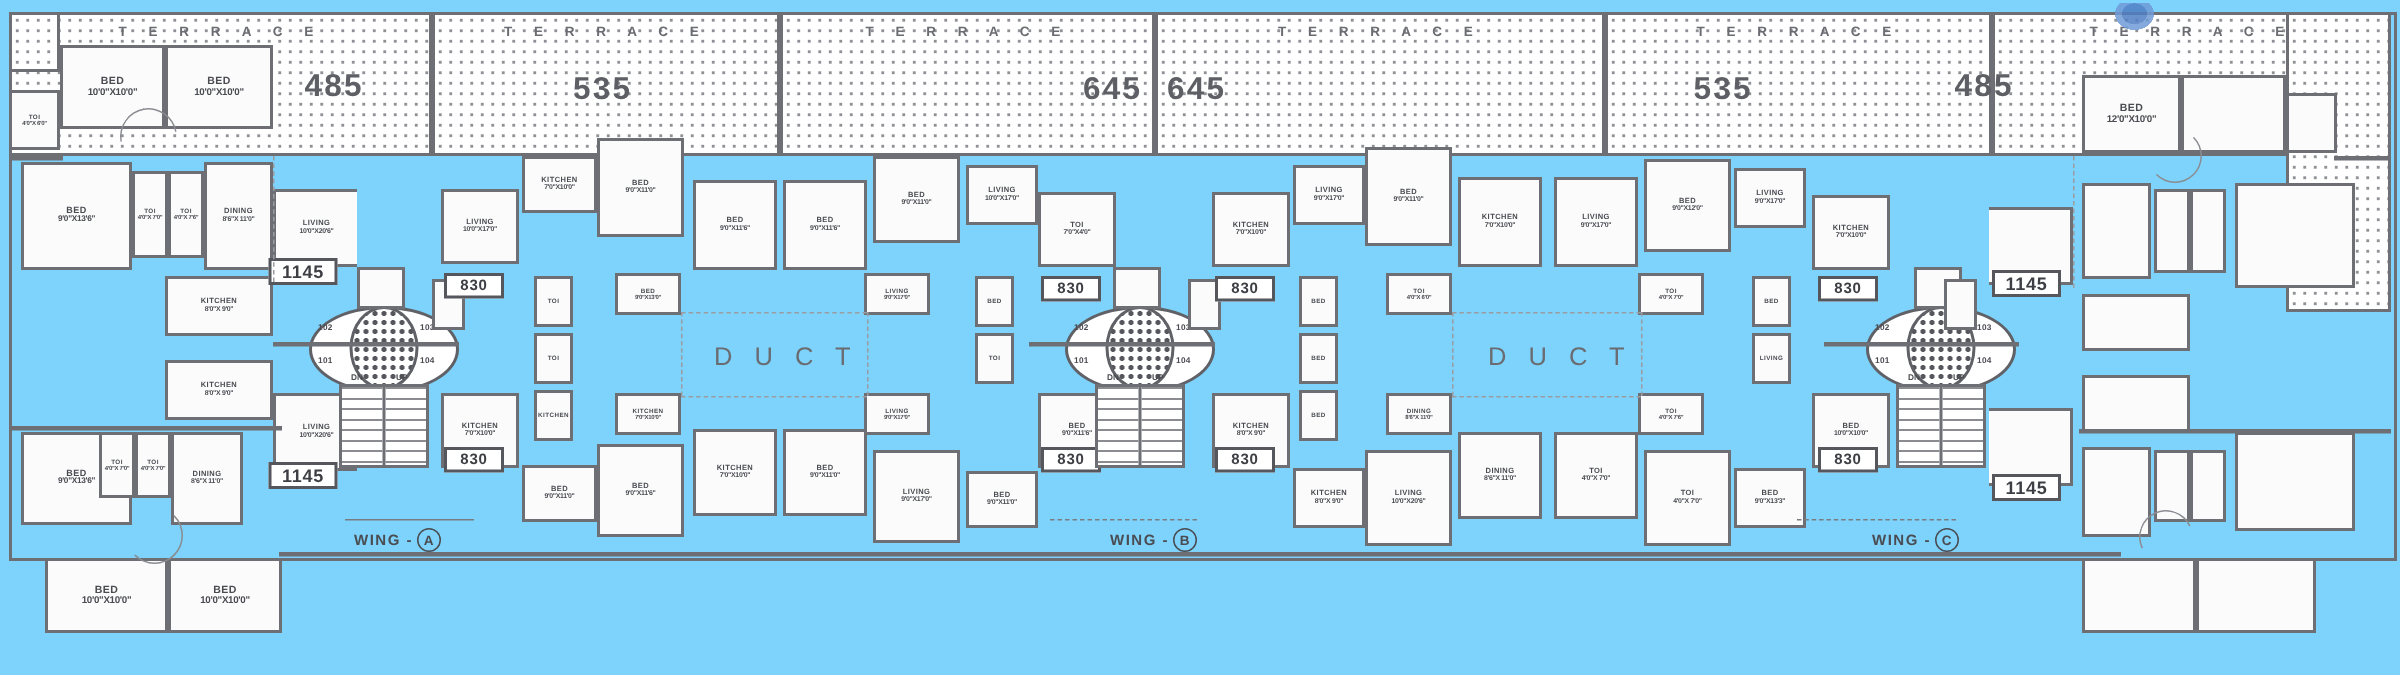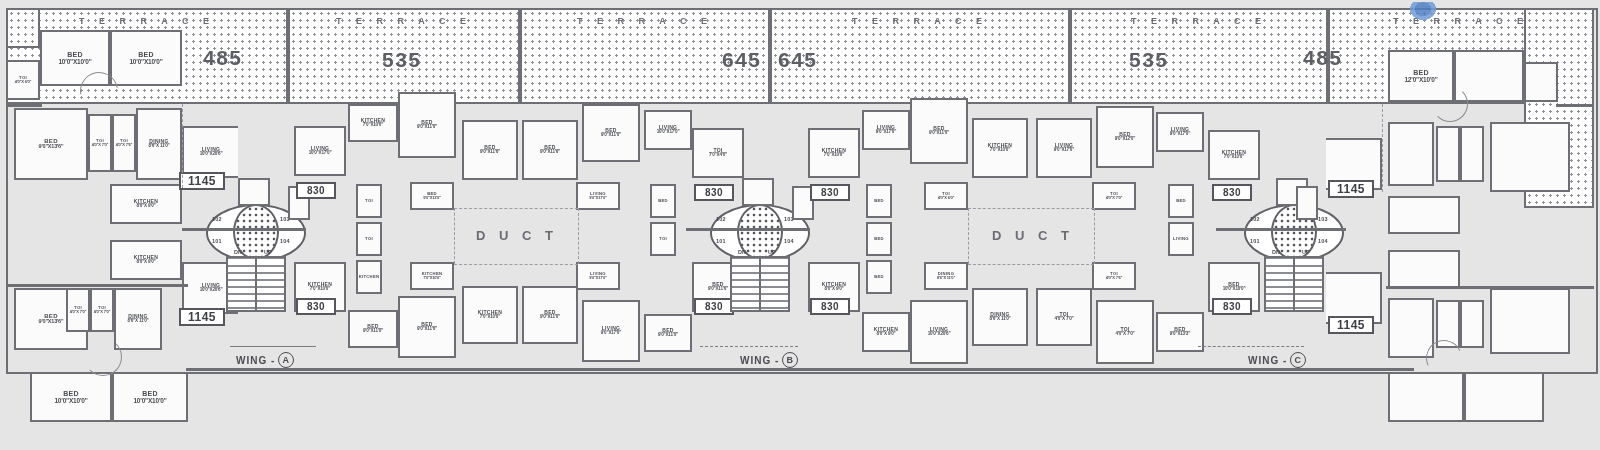--- a/index.html
+++ b/index.html
@@ -1,20 +1,20 @@
 <!DOCTYPE html>
 <html><head>
 <meta charset="utf-8">
 <style>
   html,body{margin:0;padding:0;background:#ffffff;}
   body{font-family:"Liberation Sans", sans-serif;}
   #plan{
     position:relative;
     width:1600px;height:450px;
-    background:#e5e5e5;
+    background:#7dd3fc;
     overflow:hidden;
   }
   .room{
     position:absolute;box-sizing:border-box;
     border:2.5px solid #6d6f74;
     background:#fbfbfc;
     display:flex;flex-direction:column;
     align-items:center;justify-content:center;
     text-align:center;
     color:#4a4c51;
@@ -89,21 +89,21 @@
     position:absolute;border:2px solid #6d6f74;background:#fff;
     display:flex;
   }
   .stair .flight{flex:1;position:relative;}
   .stair .flight:first-child{border-right:2px solid #6d6f74;}
   .treads{position:absolute;inset:0;
     background-image:repeating-linear-gradient(to bottom,#8a8c91 0 1.5px,transparent 1.5px 7px);}
   .updn{position:absolute;font-size:5.5px;font-weight:700;color:#4a4c51;}
   
   .duct-lbl{
-    position:absolute;font-size:13px;font-weight:700;color:#6a6c71;
+    position:absolute;font-size:17px;font-weight:400;color:#6a6c71;
     letter-spacing:5px;
   }
   
   .wing{
     position:absolute;display:flex;align-items:center;gap:3px;
     font-size:10px;font-weight:700;color:#4a4c51;letter-spacing:1px;
   }
   .wing .circ{
     width:14px;height:14px;border:1.5px solid #4a4c51;border-radius:50%;
     display:flex;align-items:center;justify-content:center;

